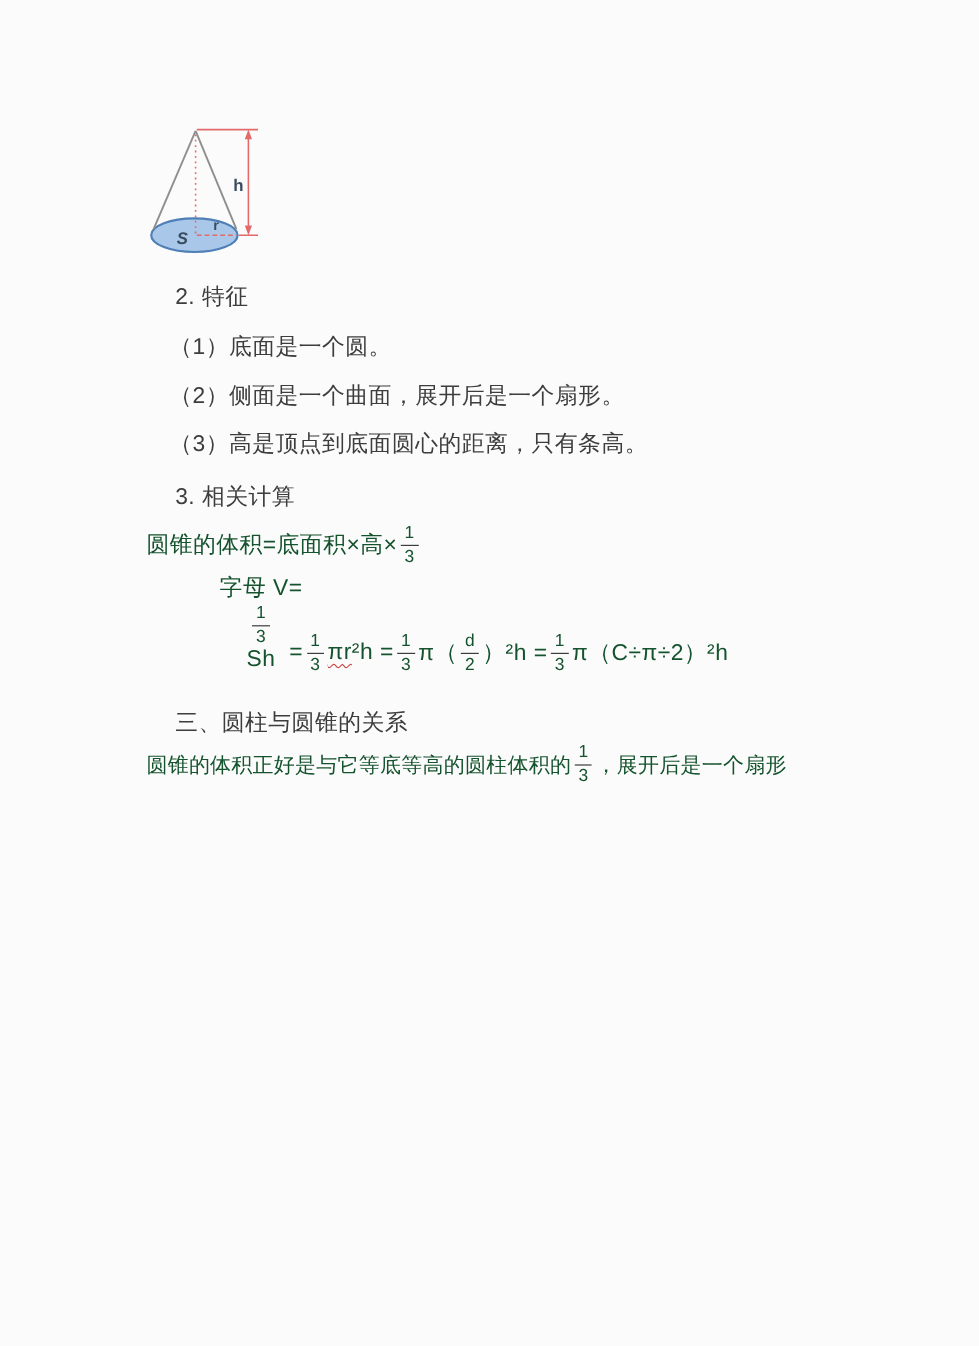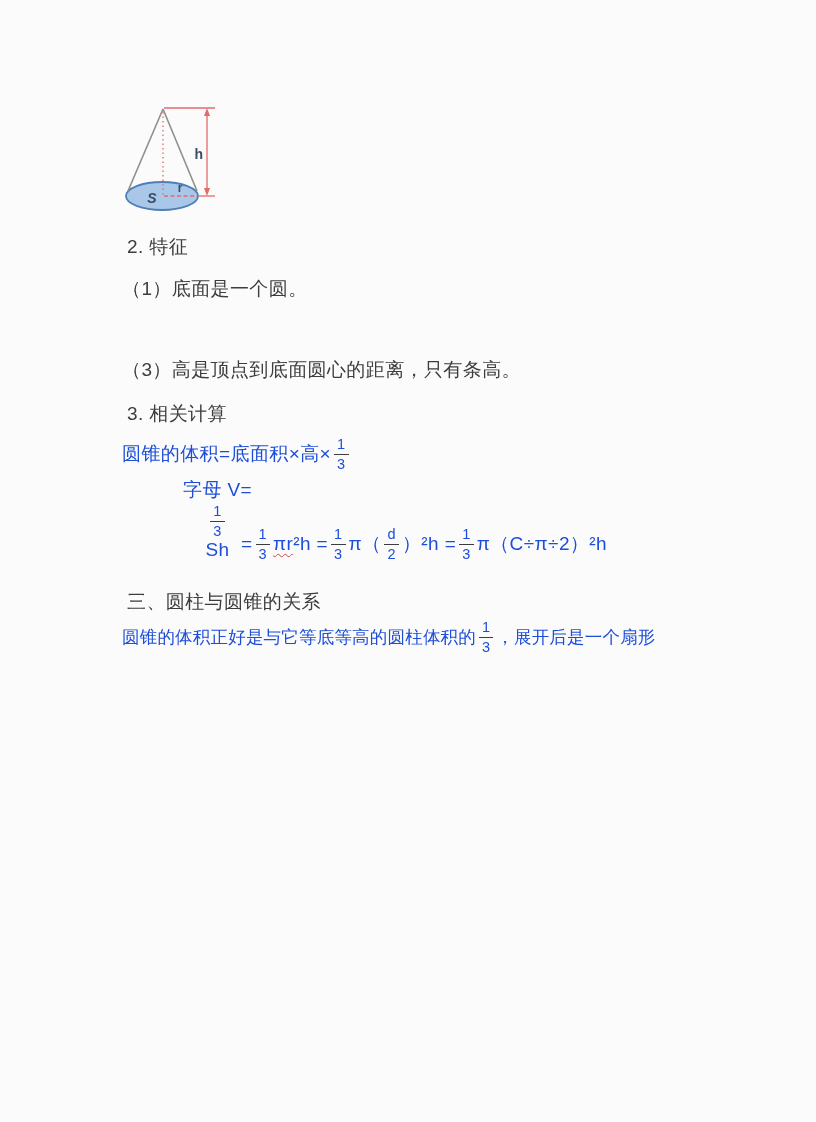--- a/index.html
+++ b/index.html
@@ -15,27 +15,28 @@
     font-family: "Liberation Sans", "DejaVu Sans", sans-serif;
     color: #3d3d3d;
     overflow: hidden;
   }
   .line {
     position: absolute;
     font-size: 19px;
     color: #3d3d3d;
     white-space: nowrap;
     letter-spacing: 0.4px;
+    margin-left: 19px;
   }
   .formula {
     position: absolute;
     display: flex;
     align-items: center;
     font-size: 19px;
-    color: #1d4ed8;
+    color: #14532d;
     white-space: nowrap;
     letter-spacing: 0.4px;
   }
   .formula.small, .line.small {
     font-size: 17.5px;
     letter-spacing: 0.2px;
     justify-content: flex-end;
   }
   .frac {
     display: inline-flex;
@@ -91,20 +92,21 @@
 
     <text x="34" y="108" font-size="14" font-weight="bold" fill="#3a4c60" font-style="italic" text-anchor="middle">S</text>
     <text x="62" y="97" font-size="12" font-weight="bold" fill="#3a4c60" text-anchor="middle">r</text>
     <text x="85" y="64" font-size="14" font-weight="bold" fill="#3a4c60" text-anchor="end">h</text>
   </svg>
 
   <div class="line" style="left:127px; top:234px;">2. 特征</div>
 
   <div class="line" style="left:122px; top:276px;">（1）底面是一个圆。</div>
 
+  <div class="line" style="left:122px; top:317px;">（2）侧面是一个曲面，展开后是一个扇形。</div>
 
   <div class="line" style="left:122px; top:357px;">（3）高是顶点到底面圆心的距离，只有条高。</div>
 
   <div class="line" style="left:127px; top:401px;">3. 相关计算</div>
 
   <div class="formula" style="left:122px; top:436px;">
       <span>圆锥的体积=底面积×高×</span>
       <span class="frac">
         <span class="num">1</span>
         <span class="den">3</span>

